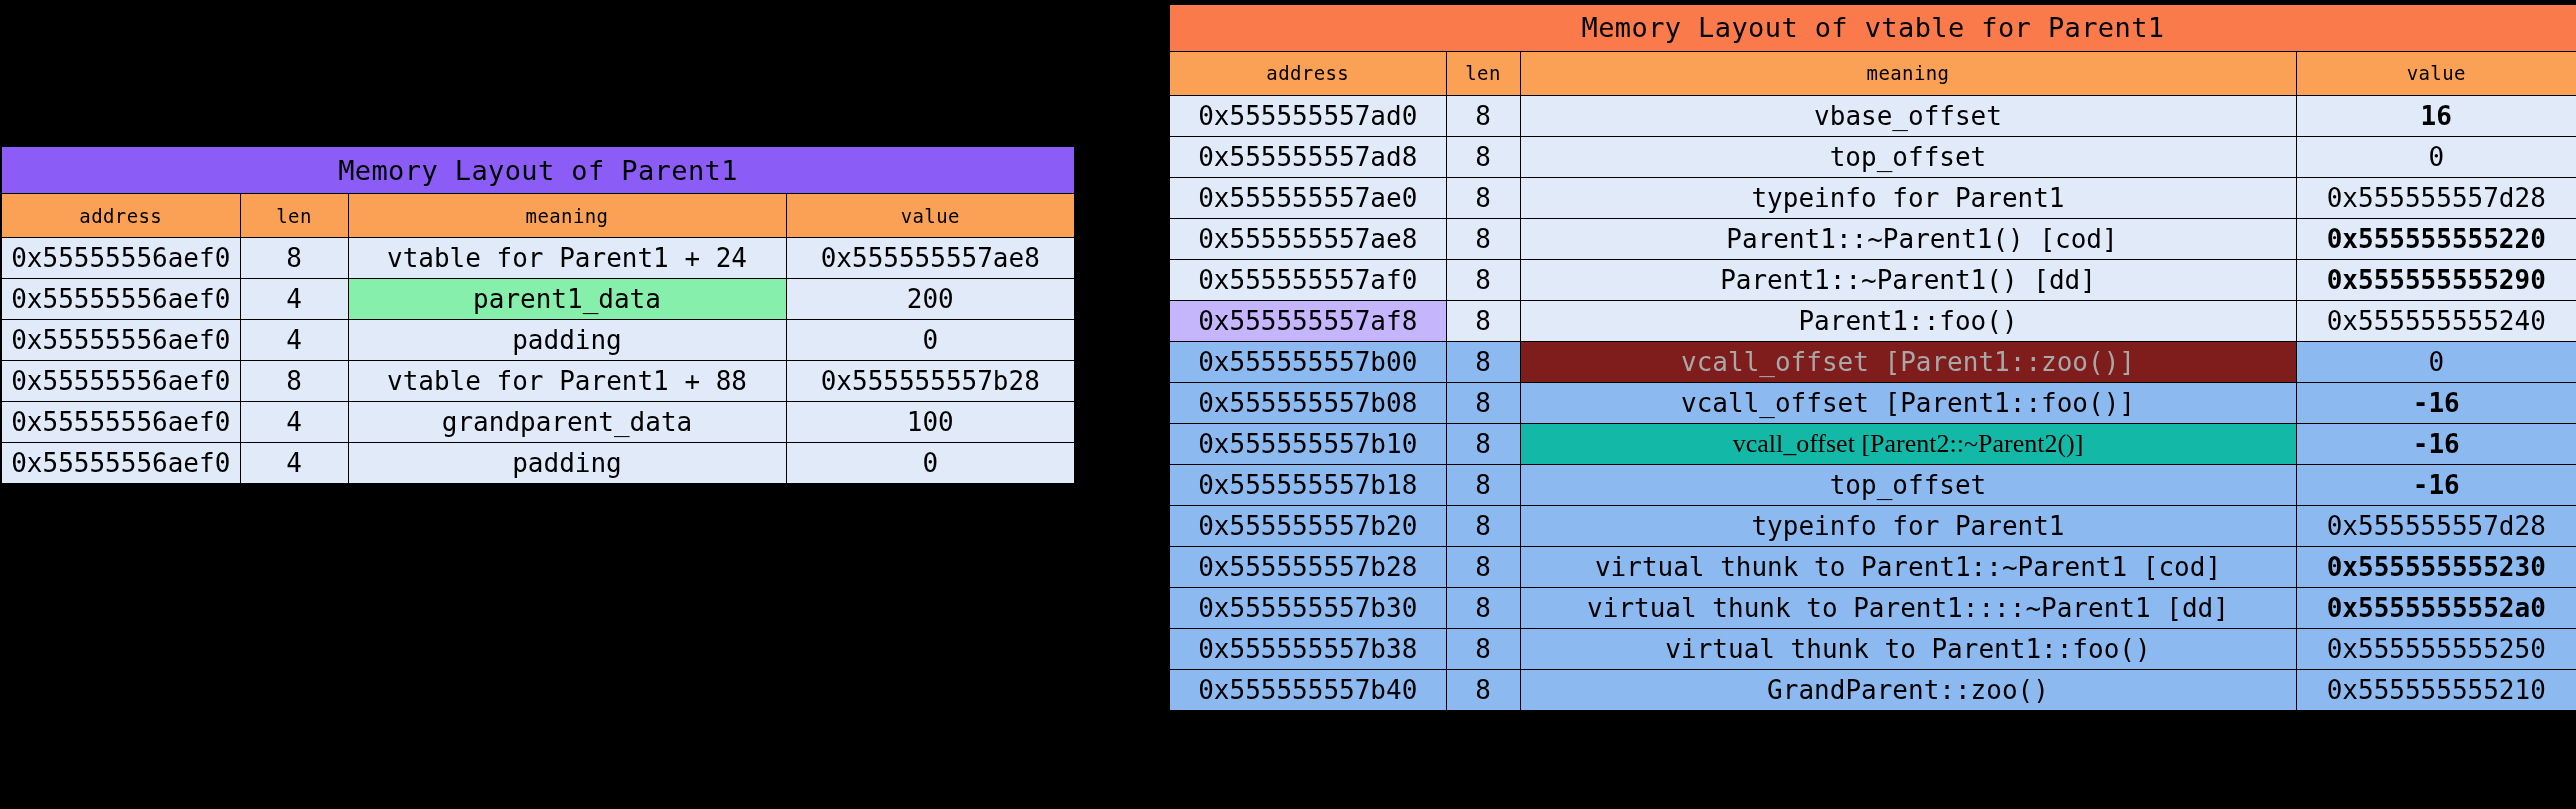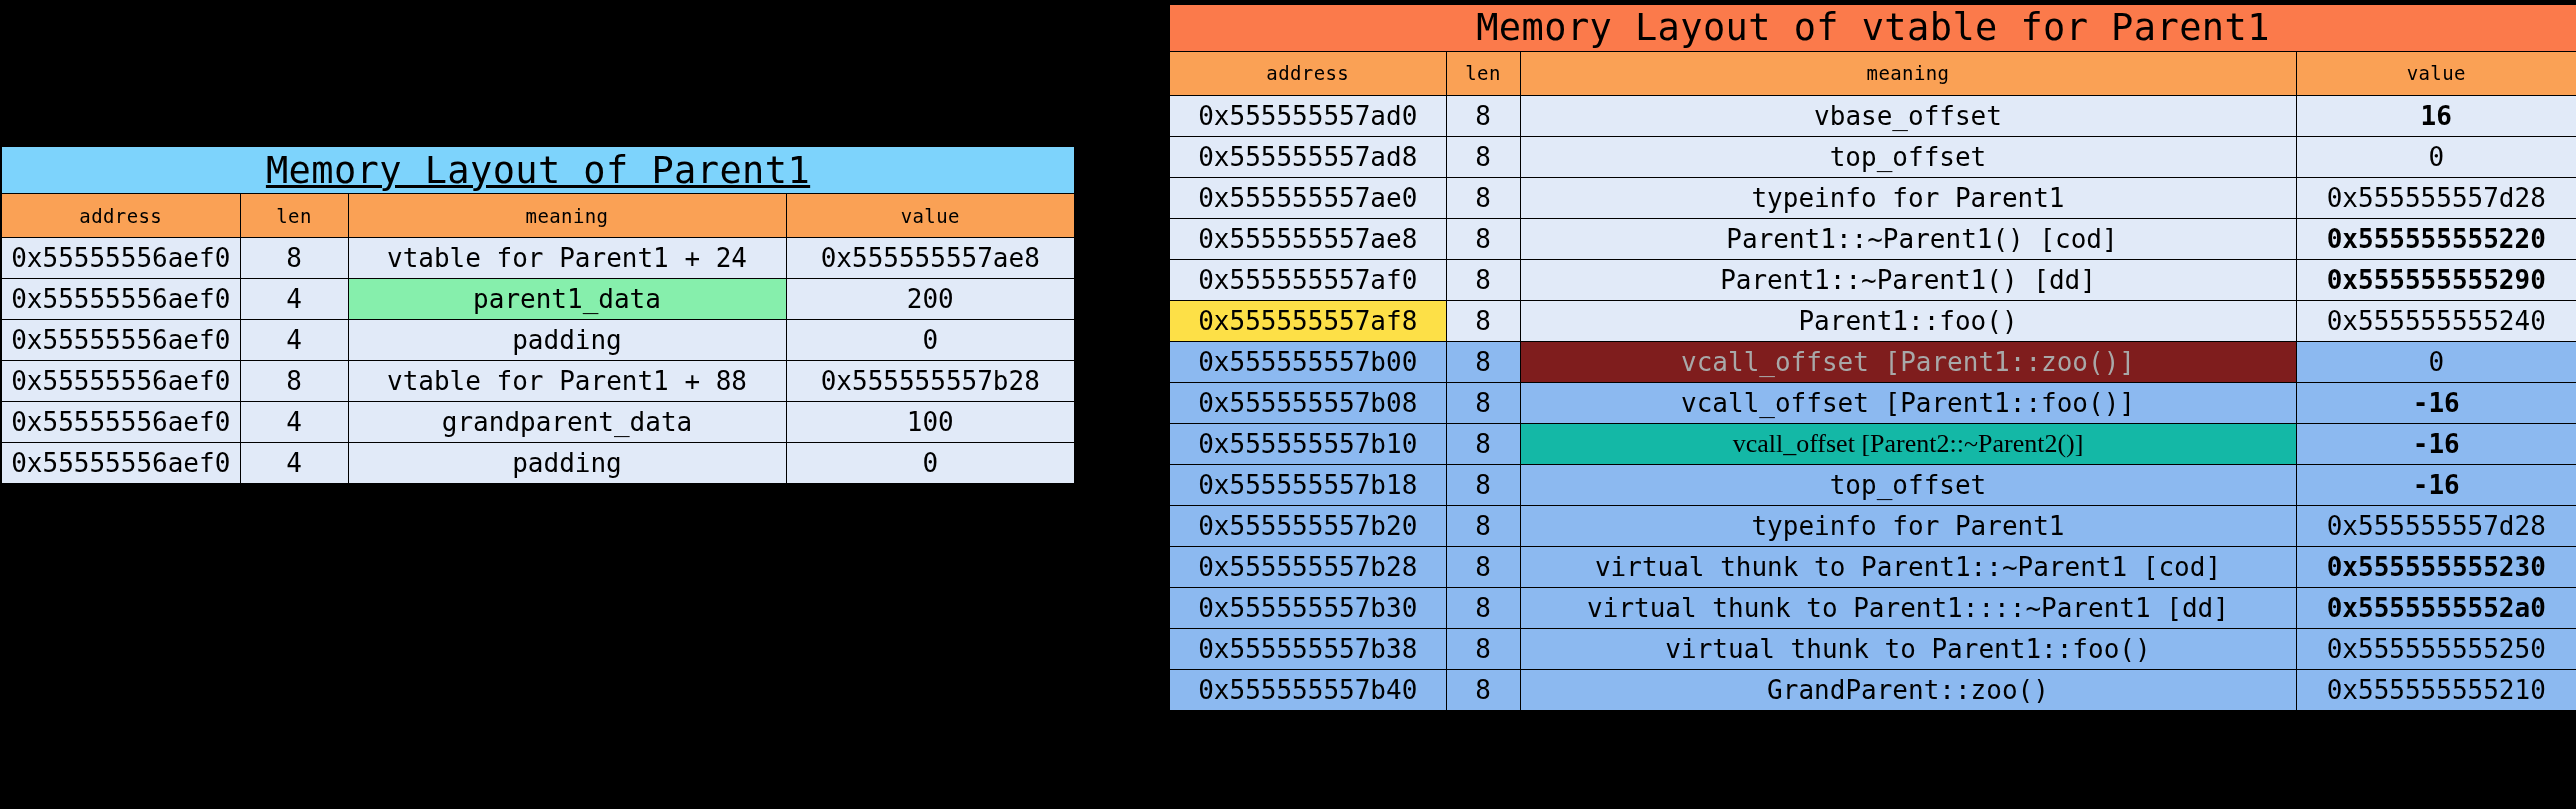--- a/index.html
+++ b/index.html
@@ -29,21 +29,21 @@
     text-align: center;
     vertical-align: middle;
     color: #000000;
     font-weight: normal;
     white-space: nowrap;
     overflow: hidden;
   }
 
   .title-cell {
     background: #FB7A4B;
-    font-size: 37px;
+    font-size: 27px;
     height: 46px;
     letter-spacing: 0.4px;
   }
 
   .head-cell {
     background: #FAA155;
     font-size: 19px;
     height: 43px;
     letter-spacing: 0.4px;
   }
@@ -94,21 +94,21 @@
 
 <table class="mem-table" id="table-parent1">
   <colgroup>
     <col class="c-addr">
       <col class="c-len">
       <col class="c-meaning">
       <col class="c-value">
   </colgroup>
   <thead>
     <tr>
-      <td class="title-cell" colspan="4" style="background: #7dd3fc; text-decoration: underline;">Memory Layout of Parent1</td>
+      <td class="title-cell" colspan="4" style="background: #8b5cf6;">Memory Layout of Parent1</td>
     </tr>
     <tr>
       <td class="head-cell" style="background: rgb(250, 161, 85);">address</td>
       <td class="head-cell" style="background: rgb(250, 161, 85);">len</td>
       <td class="head-cell" style="background: rgb(250, 161, 85);">meaning</td>
       <td class="head-cell" style="background: rgb(250, 161, 85);">value</td>
     </tr>
   </thead>
   <tbody>
       <tr>
@@ -193,21 +193,21 @@
         <td class="data-cell" style="background: rgb(225, 234, 248); padding-left: 28px;">Parent1::~Parent1() [cod]</td>
         <td class="data-cell bold" style="background: rgb(225, 234, 248);">0x555555555220</td>
       </tr>
       <tr>
         <td class="data-cell" style="background: rgb(225, 234, 248);">0x555555557af0</td>
         <td class="data-cell" style="background: rgb(225, 234, 248);">8</td>
         <td class="data-cell" style="background: rgb(225, 234, 248);">Parent1::~Parent1() [dd]</td>
         <td class="data-cell bold" style="background: rgb(225, 234, 248);">0x555555555290</td>
       </tr>
       <tr>
-        <td class="data-cell" style="background: #fde047;">0x555555557af8</td>
+        <td class="data-cell" style="background: #c4b5fd;">0x555555557af8</td>
         <td class="data-cell" style="background: rgb(225, 234, 248);">8</td>
         <td class="data-cell" style="background: rgb(225, 234, 248);">Parent1::foo()</td>
         <td class="data-cell" style="background: rgb(225, 234, 248);">0x555555555240</td>
       </tr>
       <tr class="hl">
         <td class="data-cell" style="background: rgb(140, 185, 240);">0x555555557b00</td>
         <td class="data-cell" style="background: rgb(140, 185, 240);">8</td>
         <td class="data-cell dim" style="background: #7f1d1d; color: rgb(168, 168, 168);">vcall_offset [Parent1::zoo()]</td>
         <td class="data-cell" style="background: rgb(140, 185, 240);">0</td>
       </tr>

